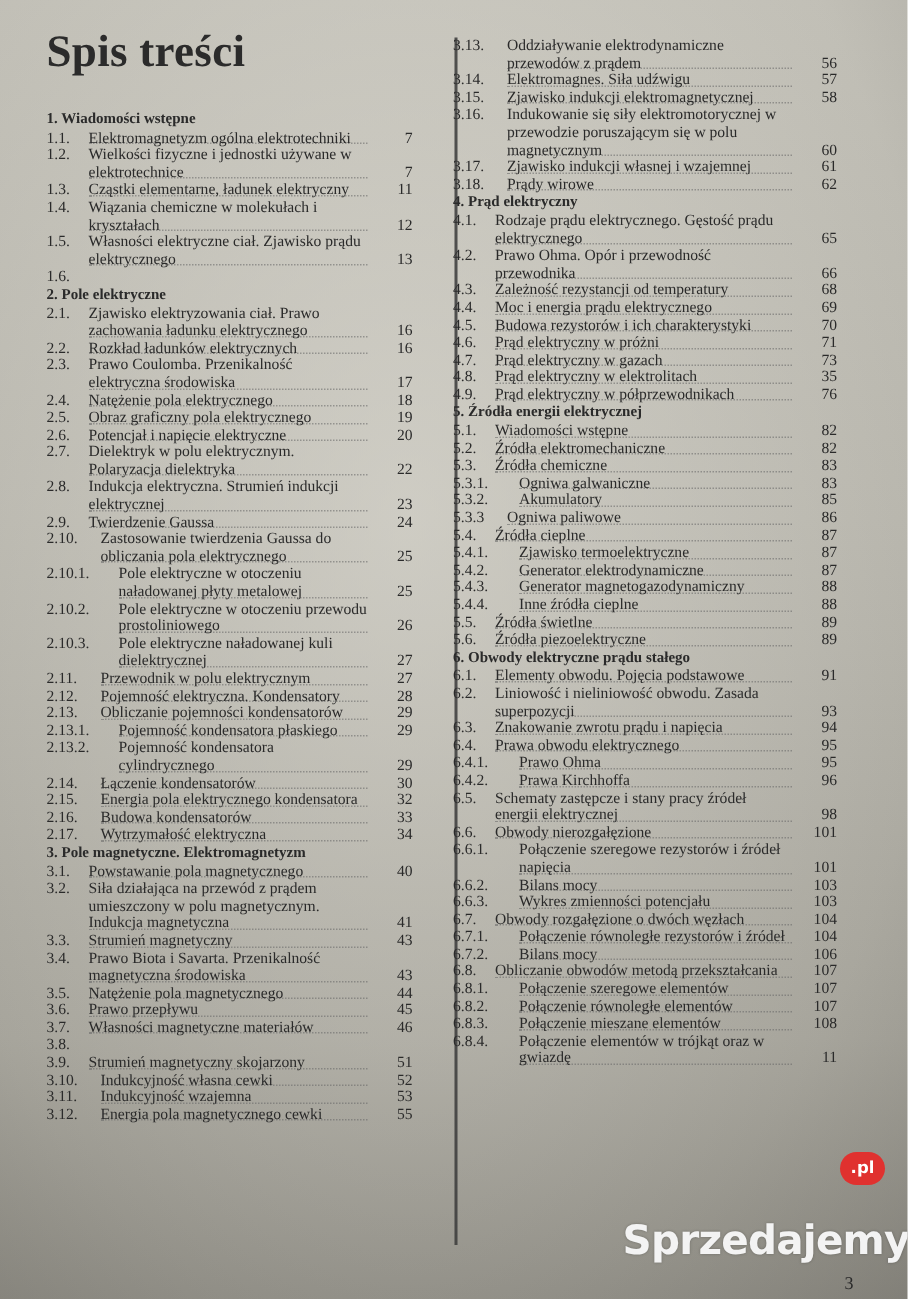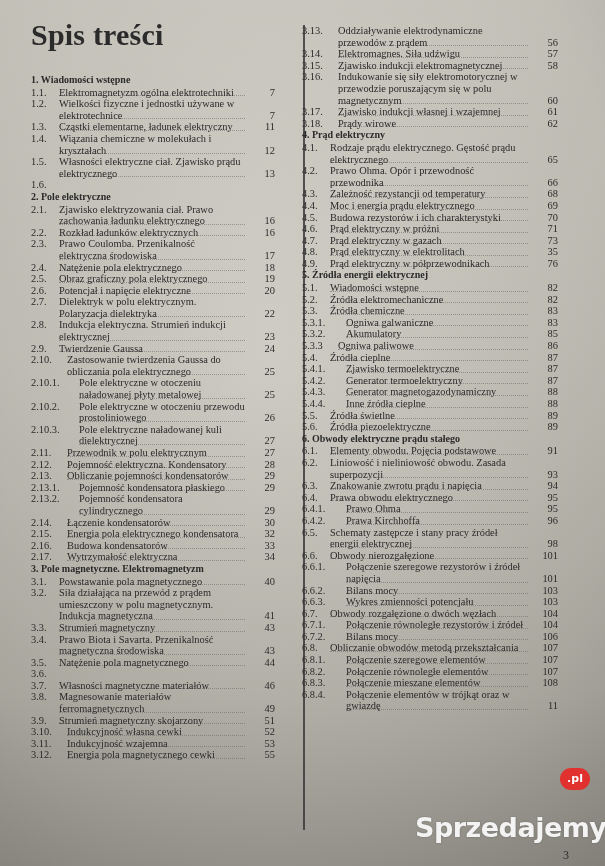--- a/index.html
+++ b/index.html
@@ -192,28 +192,28 @@
       <div class="entry">
         <span class="num w1">3.4.</span>
         <span class="txt"><span class="label">Prawo Biota i Savarta. Przenikalność magnetyczna środowiska</span><span class="pg">43</span></span>
       </div>
       <div class="entry">
         <span class="num w1">3.5.</span>
         <span class="txt"><span class="label">Natężenie pola magnetycznego</span><span class="pg">44</span></span>
       </div>
       <div class="entry">
         <span class="num w1">3.6.</span>
+        <span class="txt"><span class="label">Prawo przepływu</span><span class="pg">45</span></span>
       </div>
       <div class="entry">
         <span class="num w1">3.7.</span>
         <span class="txt"><span class="label">Własności magnetyczne materiałów</span><span class="pg">46</span></span>
       </div>
       <div class="entry">
         <span class="num w1">3.8.</span>
-        <span class="txt"><span class="label">Magnesowanie materiałów ferromagnetycznych</span><span class="pg">49</span></span>
       </div>
       <div class="entry">
         <span class="num w1">3.9.</span>
         <span class="txt"><span class="label">Strumień magnetyczny skojarzony</span><span class="pg">51</span></span>
       </div>
       <div class="entry">
         <span class="num w2">3.10.</span>
         <span class="txt"><span class="label">Indukcyjność własna cewki</span><span class="pg">52</span></span>
       </div>
       <div class="entry">
@@ -315,21 +315,21 @@
       <div class="entry">
         <span class="num w1">5.4.</span>
         <span class="txt"><span class="label">Źródła cieplne</span><span class="pg">87</span></span>
       </div>
       <div class="entry">
         <span class="num w3">5.4.1.</span>
         <span class="txt"><span class="label">Zjawisko termoelektryczne</span><span class="pg">87</span></span>
       </div>
       <div class="entry">
         <span class="num w3">5.4.2.</span>
-        <span class="txt"><span class="label">Generator termoelektryczny</span><span class="pg">87</span></span>
+        <span class="txt"><span class="label">Generator elektrodynamiczne</span><span class="pg">87</span></span>
       </div>
       <div class="entry">
         <span class="num w3">5.4.3.</span>
         <span class="txt"><span class="label">Generator magnetogazodynamiczny</span><span class="pg">88</span></span>
       </div>
       <div class="entry">
         <span class="num w3">5.4.4.</span>
         <span class="txt"><span class="label">Inne źródła cieplne</span><span class="pg">88</span></span>
       </div>
       <div class="entry">

